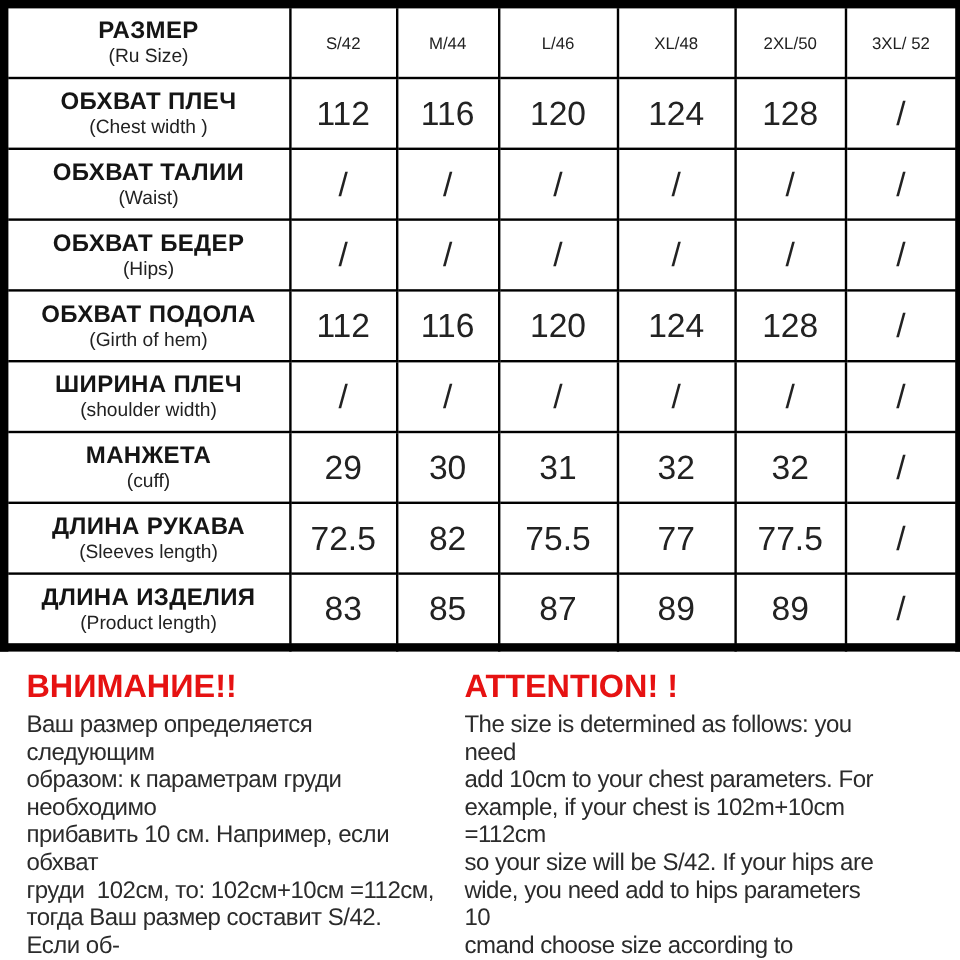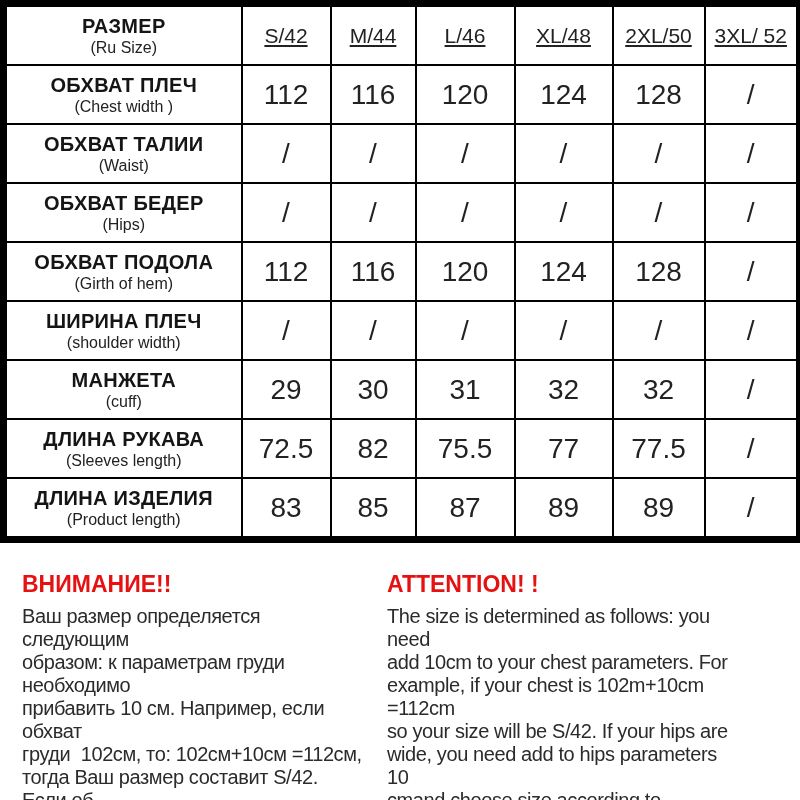--- a/index.html
+++ b/index.html
@@ -40,34 +40,34 @@
     color: #151515;
     line-height: 24px;
   }
   .lbl-en {
     display: block;
     font-size: 16px;
     color: #222;
     line-height: 19px;
     text-align: center;
   }
-  .size-head { font-size: 21px; color: #222; text-decoration: underline; }
+  .size-head { font-size: 14px; color: #222; }
   .val { font-size: 28px; color: #222; }
 
   
   .notes {
     display: flex;
     margin-top: 14px;
     padding-left: 22px;
     gap: 24px;
   }
   .note { width: 372px; }
   .note-heading {
-    margin: 12px 0 6px 0;
-    font-size: 23px;
+    margin: 0 0 6px 0;
+    font-size: 27px;
     line-height: 30px;
     font-weight: bold;
     color: var(--accent, #e61212);
     letter-spacing: 0px;
   }
   .note-body {
     margin: 0;
     white-space: pre-wrap;
     font-size: 20px;
     line-height: 23px;

